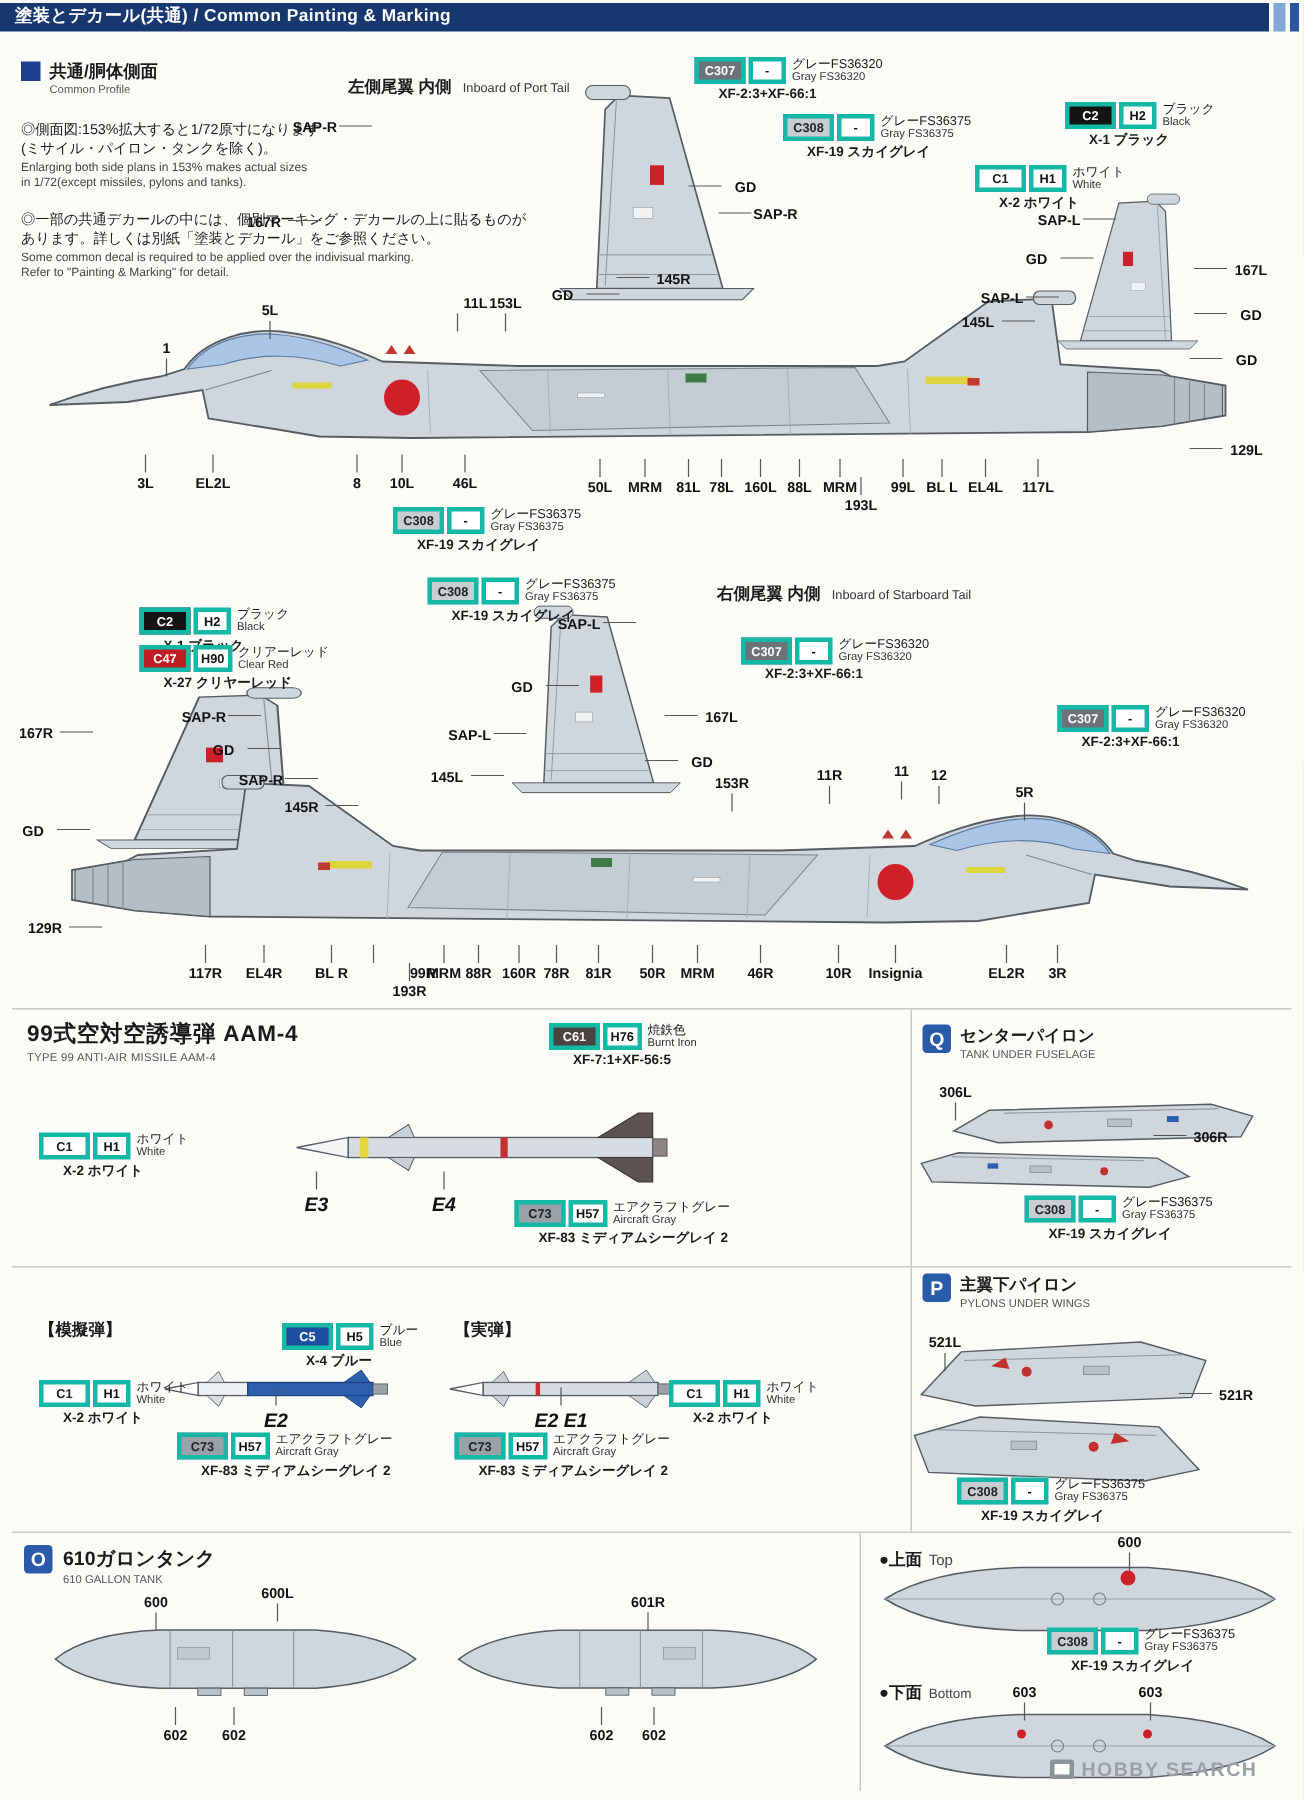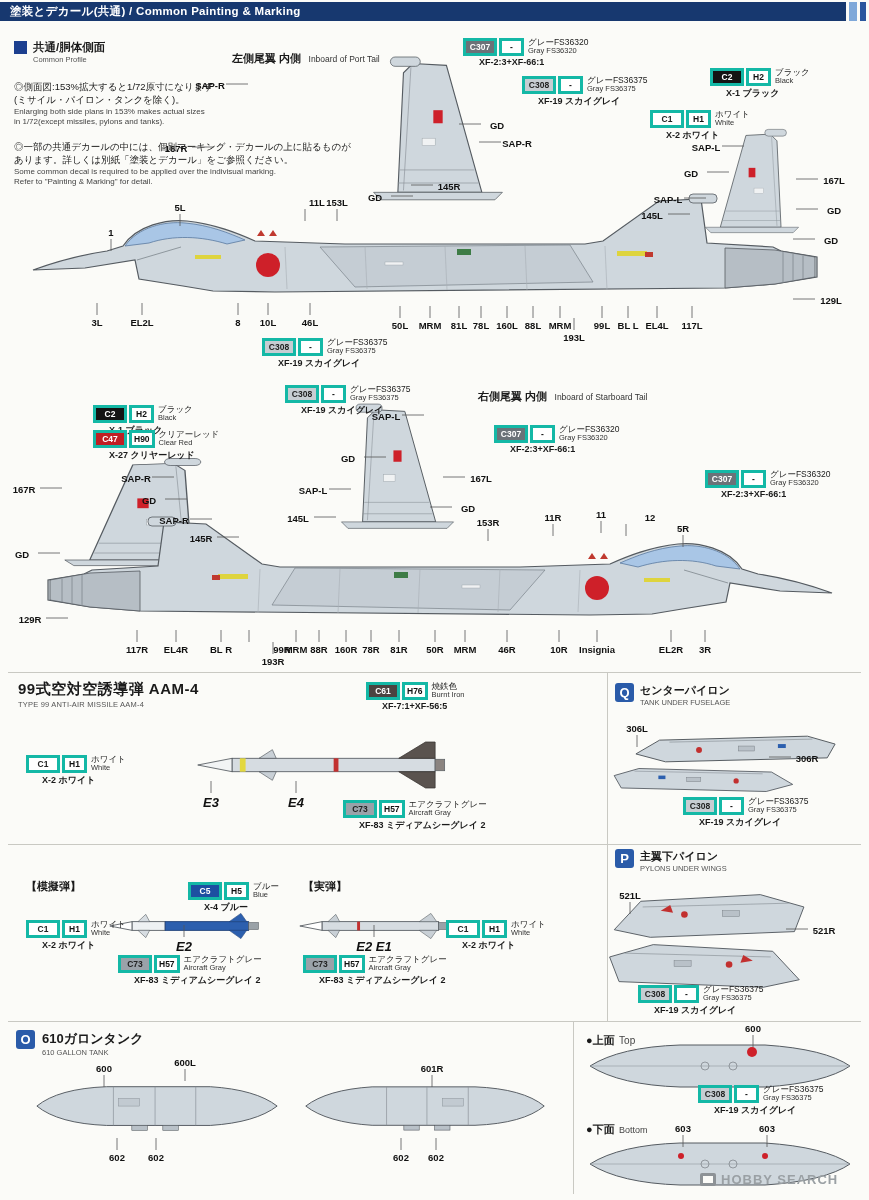--- a/index.html
+++ b/index.html
@@ -541,21 +541,21 @@
       <span class="lbl" style="left: 468px; top: 503px;">GD</span>
       <span class="lbl" style="left: 24px; top: 484px;">167R</span>
       <span class="lbl" style="left: 136px; top: 473px;">SAP-R</span>
       <span class="lbl" style="left: 149px; top: 495px;">GD</span>
       <span class="lbl" style="left: 174px; top: 515px;">SAP-R</span>
       <span class="lbl" style="left: 201px; top: 533px;">145R</span>
       <span class="lbl" style="left: 22px; top: 549px;">GD</span>
       <span class="lbl" style="left: 488px; top: 517px;">153R</span>
       <span class="lbl" style="left: 553px; top: 512px;">11R</span>
       <span class="lbl" style="left: 601px; top: 509px;">11</span>
-      <span class="lbl" style="left: 626px; top: 512px; margin-left: 24px;">12</span>
+      <span class="lbl" style="left: 626px; top: 512px;">12</span>
       <span class="lbl" style="left: 683px; top: 523px;">5R</span>
       <span class="lbl" style="left: 30px; top: 614px;">129R</span>
       <span class="lbl" style="left: 137px; top: 644px;">117R</span>
       <span class="lbl" style="left: 176px; top: 644px;">EL4R</span>
       <span class="lbl" style="left: 221px; top: 644px;">BL R</span>
       <span class="lbl" style="left: 249px; top: 644px; margin-left: 33px;">99R</span>
       <span class="lbl" style="left: 273px; top: 656px;">193R</span>
       <span class="lbl" style="left: 296px; top: 644px;">MRM</span>
       <span class="lbl" style="left: 319px; top: 644px;">88R</span>
       <span class="lbl" style="left: 346px; top: 644px;">160R</span>

